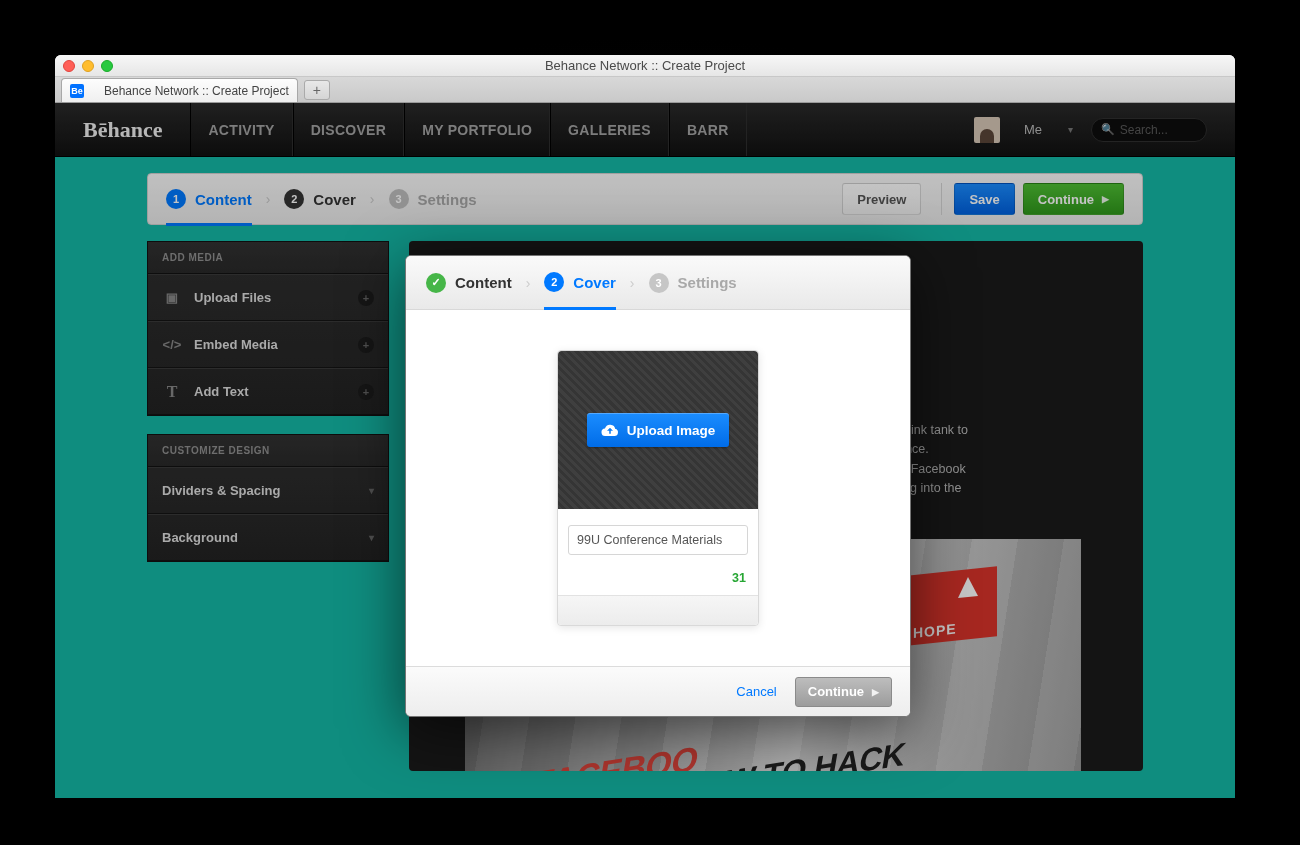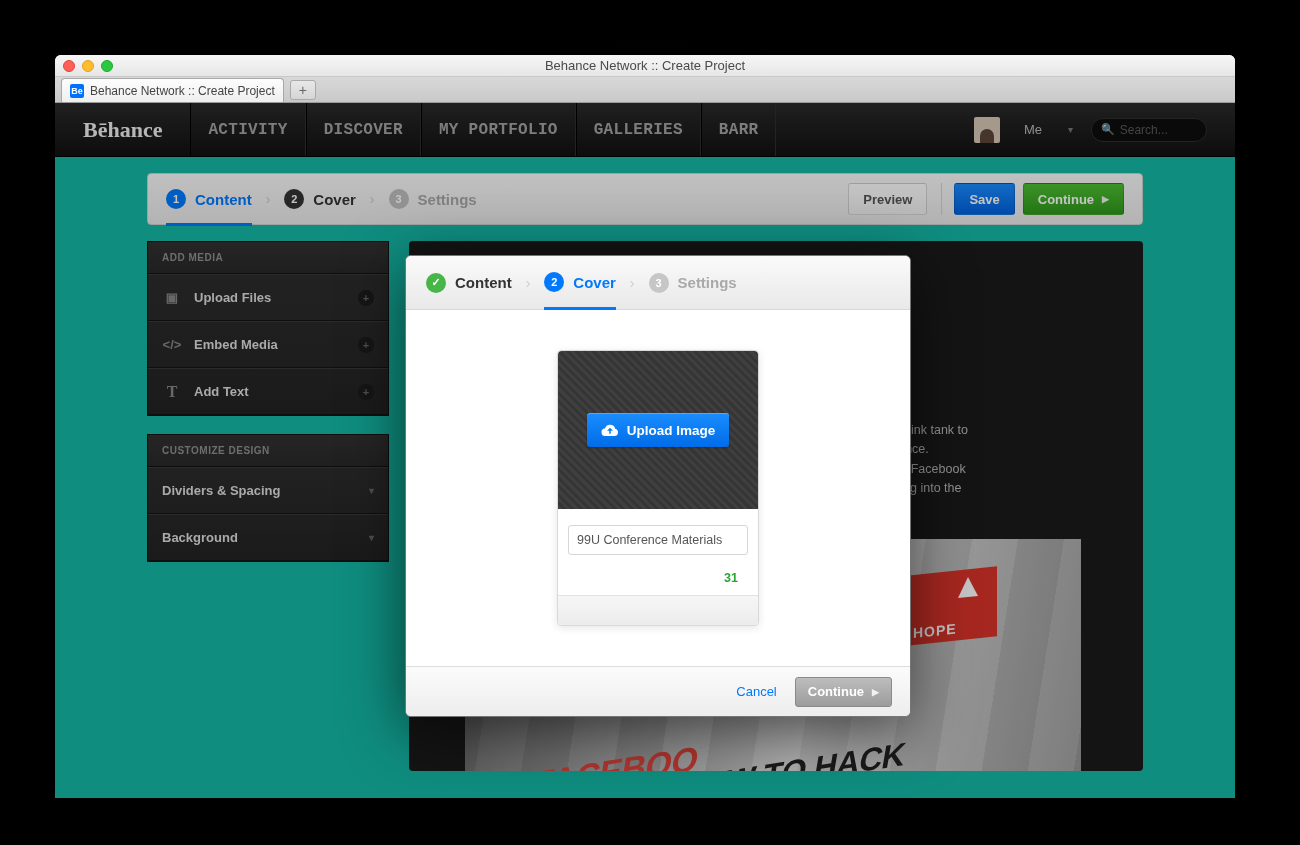--- a/index.html
+++ b/index.html
@@ -48,21 +48,21 @@
   }
   .tabbar{
     height:26px;background:linear-gradient(#d8d8d8,#c9c9c9);
     border-bottom:1px solid #9a9a9a;
     display:flex;align-items:flex-end;padding-left:6px;gap:6px;
   }
   .browser-tab{
     height:24px;min-width:220px;background:linear-gradient(#fdfdfd,#efefef);
     border:1px solid #a8a8a8; border-bottom:none;
     border-radius:4px 4px 0 0;
-    display:flex;align-items:center;gap:6px;padding:0 8px;font-size:12px;color:#444;
+    display:flex;align-items:center;gap:20px;padding:0 8px;font-size:12px;color:#444;
   }
   .favicon{width:14px;height:14px;background:#0071ff;color:#fff;font-size:9px;font-weight:bold;display:flex;align-items:center;justify-content:center;border-radius:2px;}
   .newtab{
     width:26px;height:20px;margin-bottom:2px;
     background:linear-gradient(#e8e8e8,#d5d5d5);
     border:1px solid #aaa;border-radius:3px;
     display:flex;align-items:center;justify-content:center;color:#666;font-size:14px;
   }
 
   
@@ -79,21 +79,21 @@
   .header{
     background:linear-gradient(#2a2a2a,#111);
     border-bottom:1px solid #000;
     height:54px;
     display:flex;align-items:center;
     padding:0 28px;
     color:#bbb;
   }
   .logo{font-family:Georgia, serif;font-size:22px;font-weight:bold;color:#eee;margin-right:28px;}
   .nav{display:flex;height:100%;}
-  .nav-item{padding:0 17px;display:flex;align-items:center;font-size:16px;font-weight:600;letter-spacing:.3px;color:#a3a3a3;border-left:1px solid #000;border-right:1px solid #2e2e2e;font-family:Liberation Mono, monospace;}
+  .nav-item{padding:0 17px;display:flex;align-items:center;font-size:14px;font-weight:600;letter-spacing:.3px;color:#a3a3a3;border-left:1px solid #000;border-right:1px solid #2e2e2e;}
   .nav-spacer{flex:1;}
   .userbox{display:flex;align-items:center;gap:24px;margin-right:18px;}
   .avatar{width:26px;height:26px;background:#d7c7b7;border-radius:2px;overflow:hidden;display:flex;align-items:flex-end;justify-content:center;}
   .avatar::after{content:'';width:14px;height:14px;background:#5a4638;border-radius:50% 50% 0 0;}
   .userbox .caret{color:#777;font-size:10px;margin-left:2px;}
   .searchbox{
     width:116px;height:24px;border-radius:12px;background:#0d0d0d;border:1px solid #2f2f2f;
     display:flex;align-items:center;gap:5px;padding:0 9px;color:#5a5a5a;font-size:12px;
   }
   .search-ico{font-size:11px;}
@@ -110,21 +110,21 @@
   .step-active .chip{background:#0079ff;}
   .step-active .step-txt{color:#0079ff;}
   .step-done .chip{background:#333;}
   .step-done .step-txt{color:#333;}
   .step-disabled .chip{background:#bfbfbf;}
   .step-disabled .step-txt{color:#a7a7a7;}
   .step-active{border-bottom:3px solid #0079ff;padding-bottom:14px;margin-bottom:-17px;}
   .step{display:flex;align-items:center;gap:9px;}
   .strip-spacer{flex:1;}
   .btn{height:32px;border-radius:3px;font-size:13px;font-weight:700;display:flex;align-items:center;padding:0 14px;border:1px solid rgba(0,0,0,.15);}
-  .btn-prev{background:linear-gradient(#fff,#f1f1f1);color:#555;margin-right:14px;}
+  .btn-prev{background:linear-gradient(#fff,#f1f1f1);color:#555;margin-right:20px;}
   .strip-divider{width:1px;height:32px;background:#d3d3d3;margin-right:12px;}
   .btn-save{background:linear-gradient(#1a8cff,#0061e0);color:#fff;margin-right:8px;}
   .btn-cont{background:linear-gradient(#4fbf34,#2f981b);color:#fff;gap:8px;}
   .btn-cont .tri{font-size:9px;opacity:.9;}
 
   
   .body-row{display:flex;margin:16px 92px 0;gap:20px;}
   .sidebar{width:242px;}
   .panel{background:linear-gradient(#2f2f2f,#232323);border:1px solid #111;border-radius:0;margin-bottom:18px;overflow:hidden;}
   .panel-title{height:32px;display:flex;align-items:center;padding:0 14px;font-size:10px;font-weight:700;letter-spacing:.5px;color:#8f8f8f;background:linear-gradient(#323232,#292929);border-bottom:1px solid #111;}
@@ -194,21 +194,21 @@
     background:linear-gradient(#1b8dff,#006ce8);color:#fff;font-weight:700;font-size:13.5px;
     height:34px;padding:0 14px;border-radius:3px;display:flex;align-items:center;gap:8px;
     box-shadow:0 1px 0 rgba(255,255,255,.25) inset, 0 1px 2px rgba(0,0,0,.3);
   }
   .cloud-ico svg{width:18px;height:14px;display:block;}
   .cover-meta{padding:16px 10px 40px;position:relative;}
   .cover-input{
     width:100%;height:30px;border:1px solid #d6d6d6;border-radius:3px;
     padding:0 8px;font-size:12.5px;color:#555;background:#fff;
   }
-  .char-count{position:absolute;right:20px;bottom:10px;color:#27a634;font-size:12.5px;font-weight:600;}
+  .char-count{position:absolute;right:12px;bottom:10px;color:#27a634;font-size:12.5px;font-weight:600;}
   .cover-foot{height:30px;background:linear-gradient(#f6f6f6,#ececec);border-top:1px solid #e2e2e2;border-radius:0 0 4px 4px;}
 
   .m-footer{height:50px;background:linear-gradient(#fbfbfb,#ededed);border-top:1px solid #dcdcdc;display:flex;align-items:center;justify-content:flex-end;padding:0 18px;gap:18px;}
   .m-cancel{color:#0079ff;font-size:13px;font-weight:500;}
   .m-continue{
     height:30px;border-radius:3px;padding:0 12px;
     background:linear-gradient(#bdbdbd,#9c9c9c);color:#fff;font-weight:700;font-size:13px;
     display:flex;align-items:center;gap:8px;border:1px solid #8a8a8a;
   }
   .m-continue .tri{font-size:9px;opacity:.85;}

